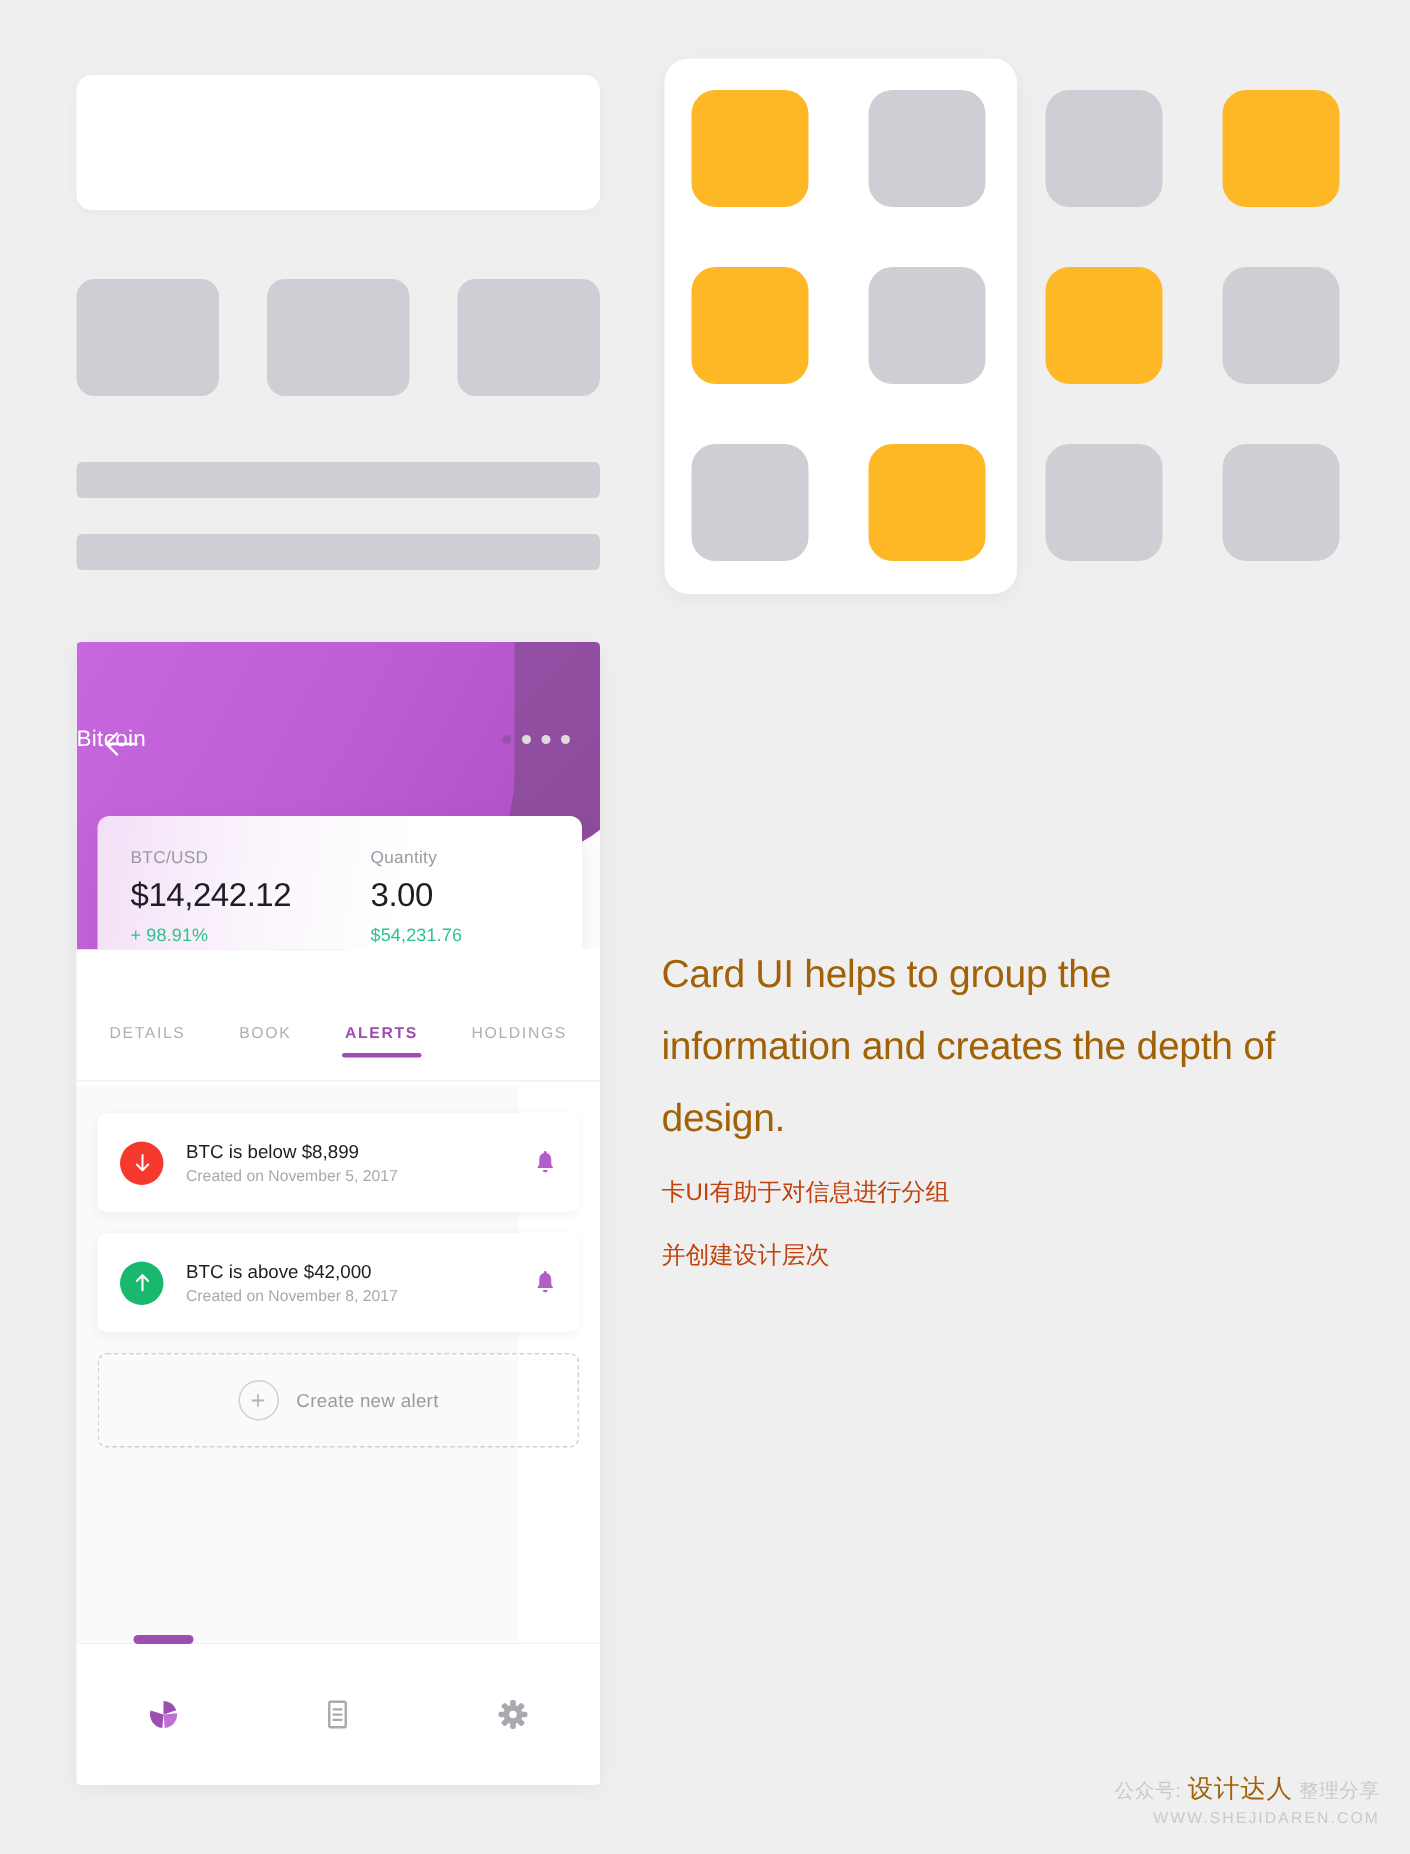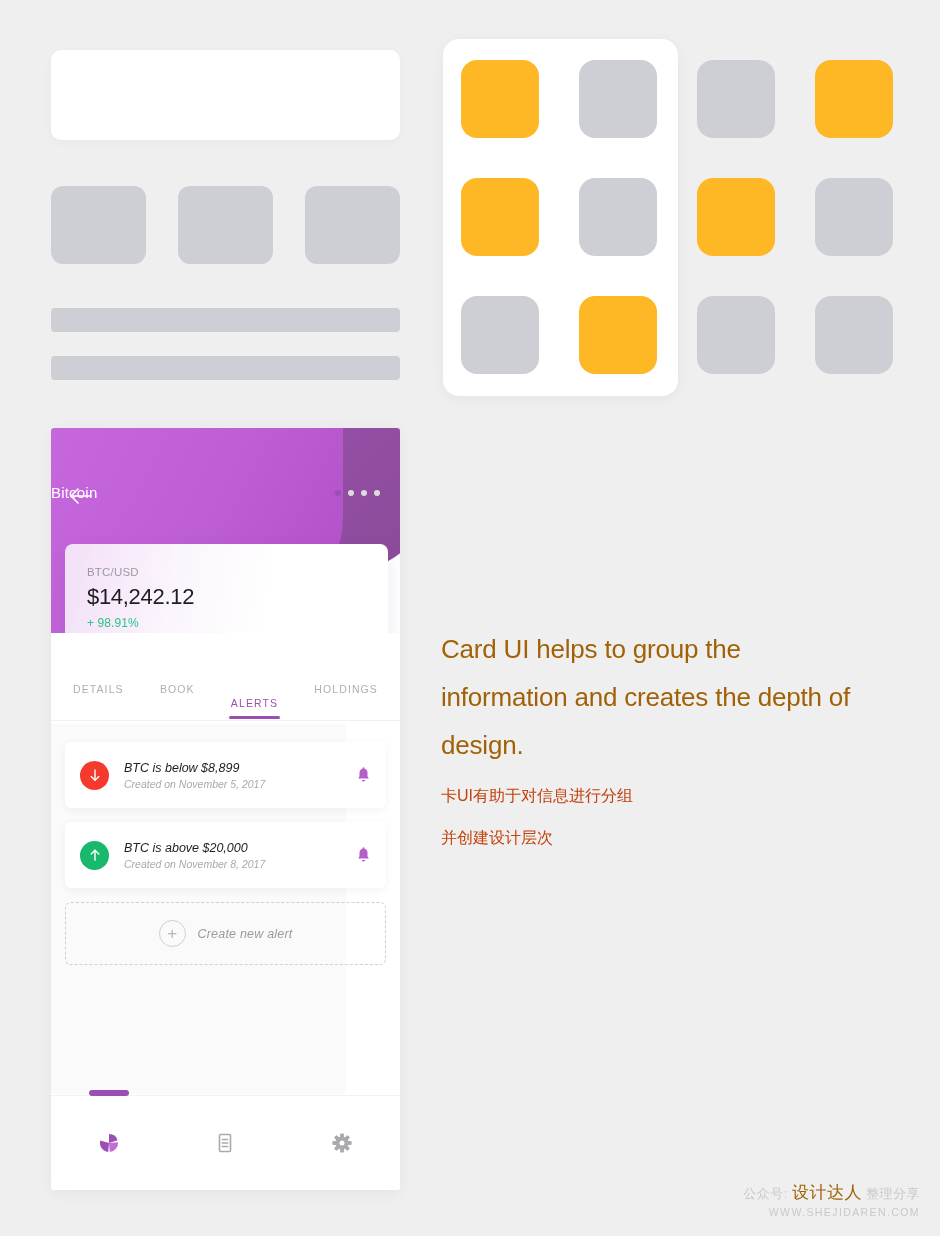--- a/index.html
+++ b/index.html
@@ -187,21 +187,21 @@
     background: #ffffff;
   }
   .tab {
     position: relative;
     font-size: 10.5px;
     letter-spacing: 1.1px;
     color: #aeaeb5;
     padding-bottom: 10px;
     cursor: pointer;
   }
-  .tab.active { color: #9b4fb0; font-weight: normal; margin-top: 14px; }
+  .tab.active { color: #9b4fb0; font-weight: bold; }
   .tab.active::after {
     content: "";
     position: absolute;
     left: -2px; right: -2px; bottom: 0;
     height: 3px;
     border-radius: 2px;
     background: #9b4fb0;
   }
   .tabs-divider {
     position: absolute;
@@ -210,21 +210,20 @@
     background: #f0f0f2;
   }
 
   .phone-body {
     position: absolute;
     left: 0; top: 296px;
     width: 295px;
     height: 370px;
     background: #fafafa;
     padding: 18px 14px 0 14px;
-    font-style: italic;
   }
 
   .alert-card {
     position: relative;
     width: 321px;
     height: 66px;
     background: #ffffff;
     border-radius: 6px;
     box-shadow: 0 2px 8px rgba(0,0,0,0.055);
     margin-bottom: 14px;
@@ -406,20 +405,25 @@
         <span class="dot"></span>
         <span class="dot"></span>
       </div>
 
       <div class="quote-card">
         <div class="quote-col">
           <div class="q-label">BTC/USD</div>
           <div class="q-value">$14,242.12</div>
           <div class="q-sub">+ 98.91%</div>
         </div>
+        <div class="quote-col right">
+          <div class="q-label">Quantity</div>
+          <div class="q-value">3.00</div>
+          <div class="q-sub">$54,231.76</div>
+        </div>
       </div>
     </div>
 
     <div class="tabs">
       <div class="tab">DETAILS</div>
       <div class="tab">BOOK</div>
       <div class="tab active">ALERTS</div>
       <div class="tab">HOLDINGS</div>
     </div>
     <div class="tabs-divider"></div>
@@ -447,21 +451,21 @@
       </div>
 
       <div class="alert-card">
         <div class="alert-icon up">
           <svg width="14" height="15" viewBox="0 0 14 15">
             <path d="M7 12.2 V2.2" stroke="#ffffff" stroke-width="1.4" fill="none" stroke-linecap="round"></path>
             <path d="M3.2 6 L7 2.2 L10.8 6" stroke="#ffffff" stroke-width="1.4" fill="none" stroke-linecap="round" stroke-linejoin="round"></path>
           </svg>
         </div>
         <div class="alert-text">
-          <div class="alert-title">BTC is above $20,000</div>
+          <div class="alert-title">BTC is above $42,000</div>
           <div class="alert-sub">Created on November 8, 2017</div>
         </div>
         <div class="alert-bell">
           <svg width="15" height="17" viewBox="0 0 15 17">
             <path d="M7.5 1.6 C5.1 1.6 3.5 3.3 3.5 5.8 V9.2 L2.2 11.6 H12.8 L11.5 9.2 V5.8 C11.5 3.3 9.9 1.6 7.5 1.6 Z" fill="#b25fc9"></path>
             <rect x="6.6" y="0.3" width="1.8" height="1.8" rx="0.9" fill="#b25fc9"></rect>
             <path d="M5.9 13 H9.1 A1.6 1.6 0 0 1 5.9 13 Z" fill="#b25fc9"></path>
           </svg>
         </div>
       </div>

